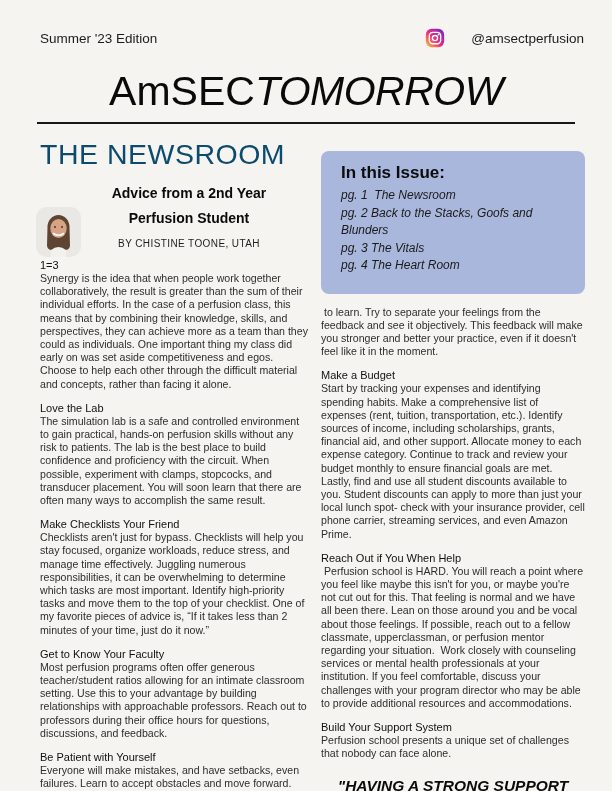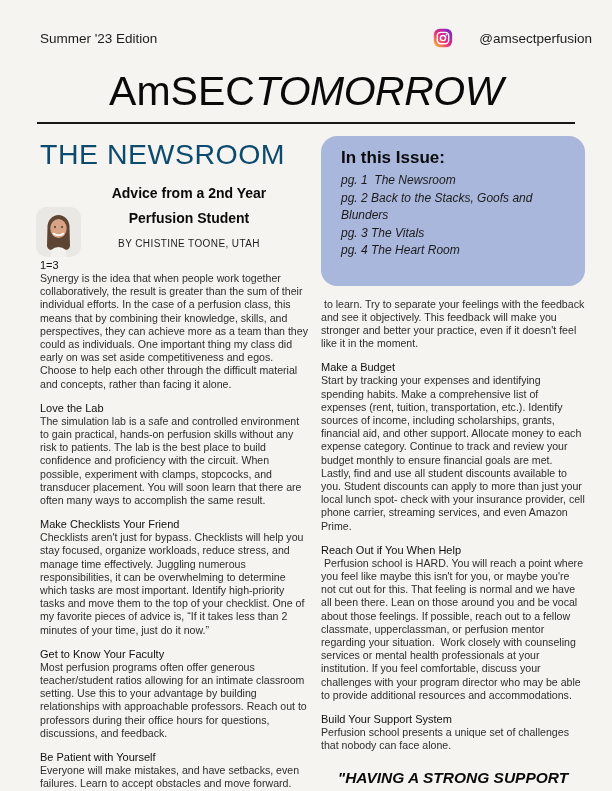--- a/index.html
+++ b/index.html
@@ -7,21 +7,21 @@
   body {
     width: 612px; height: 791px;
     background: #f5f4f1;
     font-family: "Liberation Sans", sans-serif;
     color: #2d2d2d;
     position: relative;
     overflow: hidden;
   }
   .topbar {
     display: flex; justify-content: space-between; align-items: center;
-    padding: 28px 20px 0 40px;
+    padding: 28px 28px 0 40px;
     font-size: 13.5px; color: #1b1b1b;
   }
   .ig-row { display: flex; align-items: center; gap: 26px; }
   .ig-icon { width: 20px; height: 20px; display: block; }
   .masthead {
     text-align: center;
     margin-top: 21px;
     font-size: 41px;
     color: #0a0a0a;
     line-height: 44px;
@@ -49,23 +49,23 @@
   .section { margin-bottom: 11px; }
   .section h4 {
     font-size: 11px; font-weight: 400; color: #101010; margin: 8px 0 1px 0;
   }
   .section p {
     font-size: 10.6px; line-height: 13.2px; margin: 0; color: #2d2d2d;
     white-space: pre-wrap;
   }
 
   .issue-box {
-    border-radius: 16px;
-    padding: 12px 18px 26px 20px;
-    margin: 4px 0 12px 0;
+    border-radius: 8px;
+    padding: 12px 18px 19px 20px;
+    margin: 19px 0 12px 0;
   }
   .issue-title { font-weight: 700; font-size: 17px; color: #0c0c0c; margin: 0 0 4px 0; }
   .issue-item {
     font-style: italic; font-size: 12px; line-height: 17.5px; color: #1a1a1a;
     white-space: pre-wrap;
   }
 
   .quote {
     font-weight: 700; font-style: italic;
     font-size: 15.5px; line-height: 22px;
@@ -149,21 +149,21 @@
   <div class="col-right">
     <div class="issue-box" id="issueBox" style="background: rgb(170, 183, 220);">
       <div class="issue-title">In this Issue:</div>
       <div class="issue-item">pg. 1  The Newsroom</div>
       <div class="issue-item">pg. 2 Back to the Stacks, Goofs and Blunders</div>
       <div class="issue-item">pg. 3 The Vitals</div>
       <div class="issue-item">pg. 4 The Heart Room</div>
     </div>
 
     <div class="section">
-      <p> to learn. Try to separate your feelings with the feedback and see it objectively. This feedback will make you stronger and better your practice, even if it doesn't feel like it in the moment.</p>
+      <p> to learn. Try to separate your feelings from the feedback and see it objectively. This feedback will make you stronger and better your practice, even if it doesn't feel like it in the moment.</p>
     </div>
     <div class="section">
       <h4>Make a Budget</h4>
       <p>Start by tracking your expenses and identifying spending habits. Make a comprehensive list of expenses (rent, tuition, transportation, etc.). Identify sources of income, including scholarships, grants, financial aid, and other support. Allocate money to each expense category. Continue to track and review your budget monthly to ensure financial goals are met. Lastly, find and use all student discounts available to you. Student discounts can apply to more than just your local lunch spot- check with your insurance provider, cell phone carrier, streaming services, and even Amazon Prime.</p>
     </div>
     <div class="section">
       <h4>Reach Out if You When Help</h4>
       <p> Perfusion school is HARD. You will reach a point where you feel like maybe this isn't for you, or maybe you're not cut out for this. That feeling is normal and we have all been there. Lean on those around you and be vocal about those feelings. If possible, reach out to a fellow classmate, upperclassman, or perfusion mentor regarding your situation.  Work closely with counseling services or mental health professionals at your institution. If you feel comfortable, discuss your challenges with your program director who may be able to provide additional resources and accommodations.</p>
     </div>
     <div class="section">

